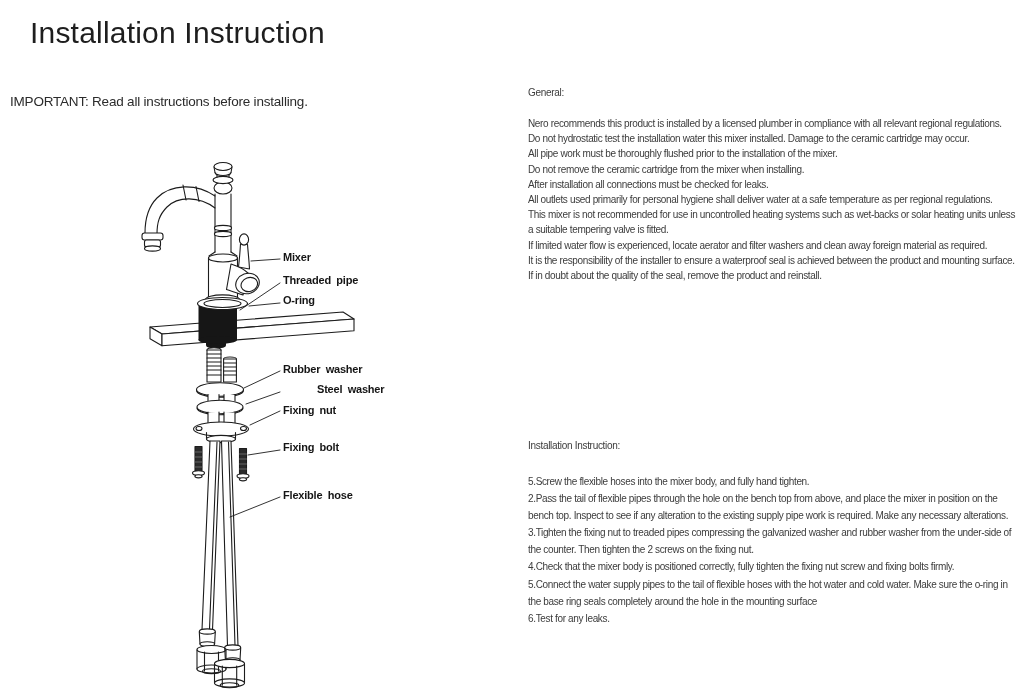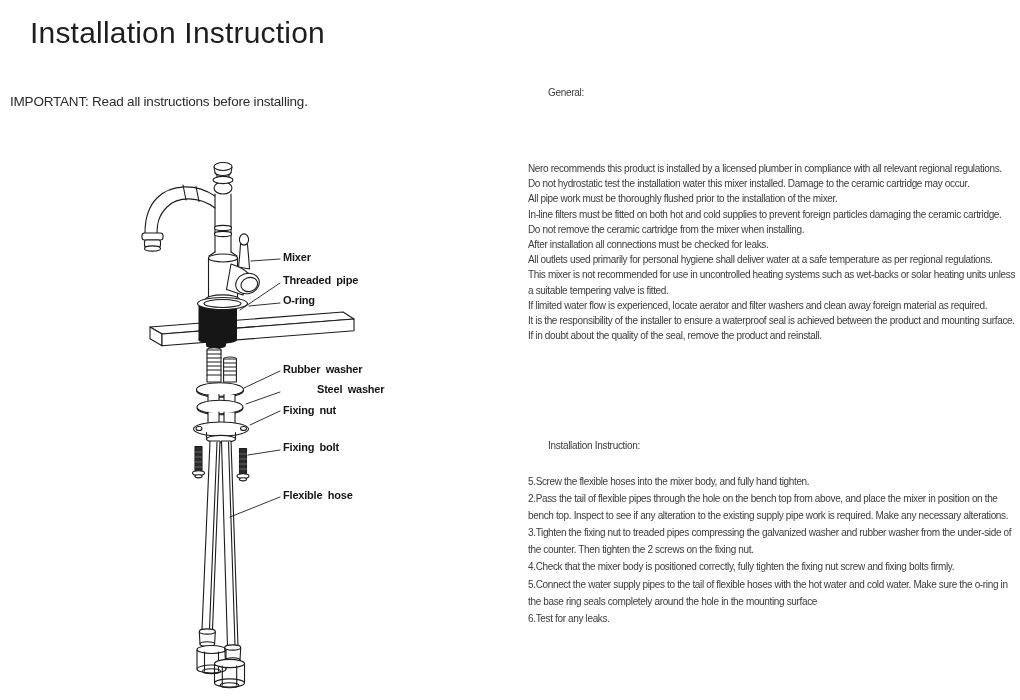--- a/index.html
+++ b/index.html
@@ -18,30 +18,30 @@
     font-size:30px; font-weight:400; color:#1e1e1e;
     letter-spacing:0.2px; white-space:nowrap;
   }
   .important {
     position:absolute; left:10px; top:94px;
     font-size:13.5px; color:#2b2b2b; letter-spacing:-0.2px; white-space:nowrap;
   }
 
   
   .col-heading {
-    position:absolute; left:548px;
+    position:absolute; left:528px;
     font-size:10px; letter-spacing:-0.3px; color:#3c3c3c;
   }
   .general-heading { top:87px; }
   .install-heading { top:440px; }
   .text-block {
     position:absolute; left:528px; width:488px;
     font-size:10px; letter-spacing:-0.35px; color:#3c3c3c;
   }
-  .general-paras { top:116px; line-height:15.2px;margin-top:45px; }
+  .general-paras { top:116px; line-height:15.2px; }
   .install-steps { top:473px;  line-height:17.1px; }
   .para, .step { margin:0; }
 
   
   .diagram-svg { position:absolute; left:125px; top:140px; }
   .dlabel {
     position:absolute;
     font-size:11px; font-weight:700; color:#151515;
     letter-spacing:-0.2px; word-spacing:2.5px; white-space:nowrap;
   }
@@ -192,21 +192,20 @@
   <div class="dlabel lbl-steelwasher">Steel washer</div>
   <div class="dlabel lbl-fixingnut">Fixing nut</div>
   <div class="dlabel lbl-fixingbolt">Fixing bolt</div>
   <div class="dlabel lbl-flexhose">Flexible hose</div>
 
   <div class="col-heading general-heading">General:</div>
   <div class="text-block general-paras">
     <p class="para">Nero recommends this product is installed by a licensed plumber in compliance with all relevant regional regulations.</p>
     <p class="para">Do not hydrostatic test the installation water this mixer installed. Damage to the ceramic cartridge may occur.</p>
     <p class="para">All pipe work must be thoroughly flushed prior to the installation of the mixer.</p>
-    <p class="para">In-line filters must be fitted on both hot and cold supplies to prevent foreign particles damaging the ceramic cartridge.</p>
     <p class="para">Do not remove the ceramic cartridge from the mixer when installing.</p>
     <p class="para">After installation all connections must be checked for leaks.</p>
     <p class="para">All outlets used primarily for personal hygiene shall deliver water at a safe temperature as per regional regulations.</p>
     <p class="para">This mixer is not recommended for use in uncontrolled heating systems such as wet-backs or solar heating units unless a suitable tempering valve is fitted.</p>
     <p class="para">If limited water flow is experienced, locate aerator and filter washers and clean away foreign material as required.</p>
     <p class="para">It is the responsibility of the installer to ensure a waterproof seal is achieved between the product and mounting surface. If in doubt about the quality of the seal, remove the product and reinstall.</p>
   </div>
 
   <div class="col-heading install-heading">Installation Instruction:</div>
   <div class="text-block install-steps">

